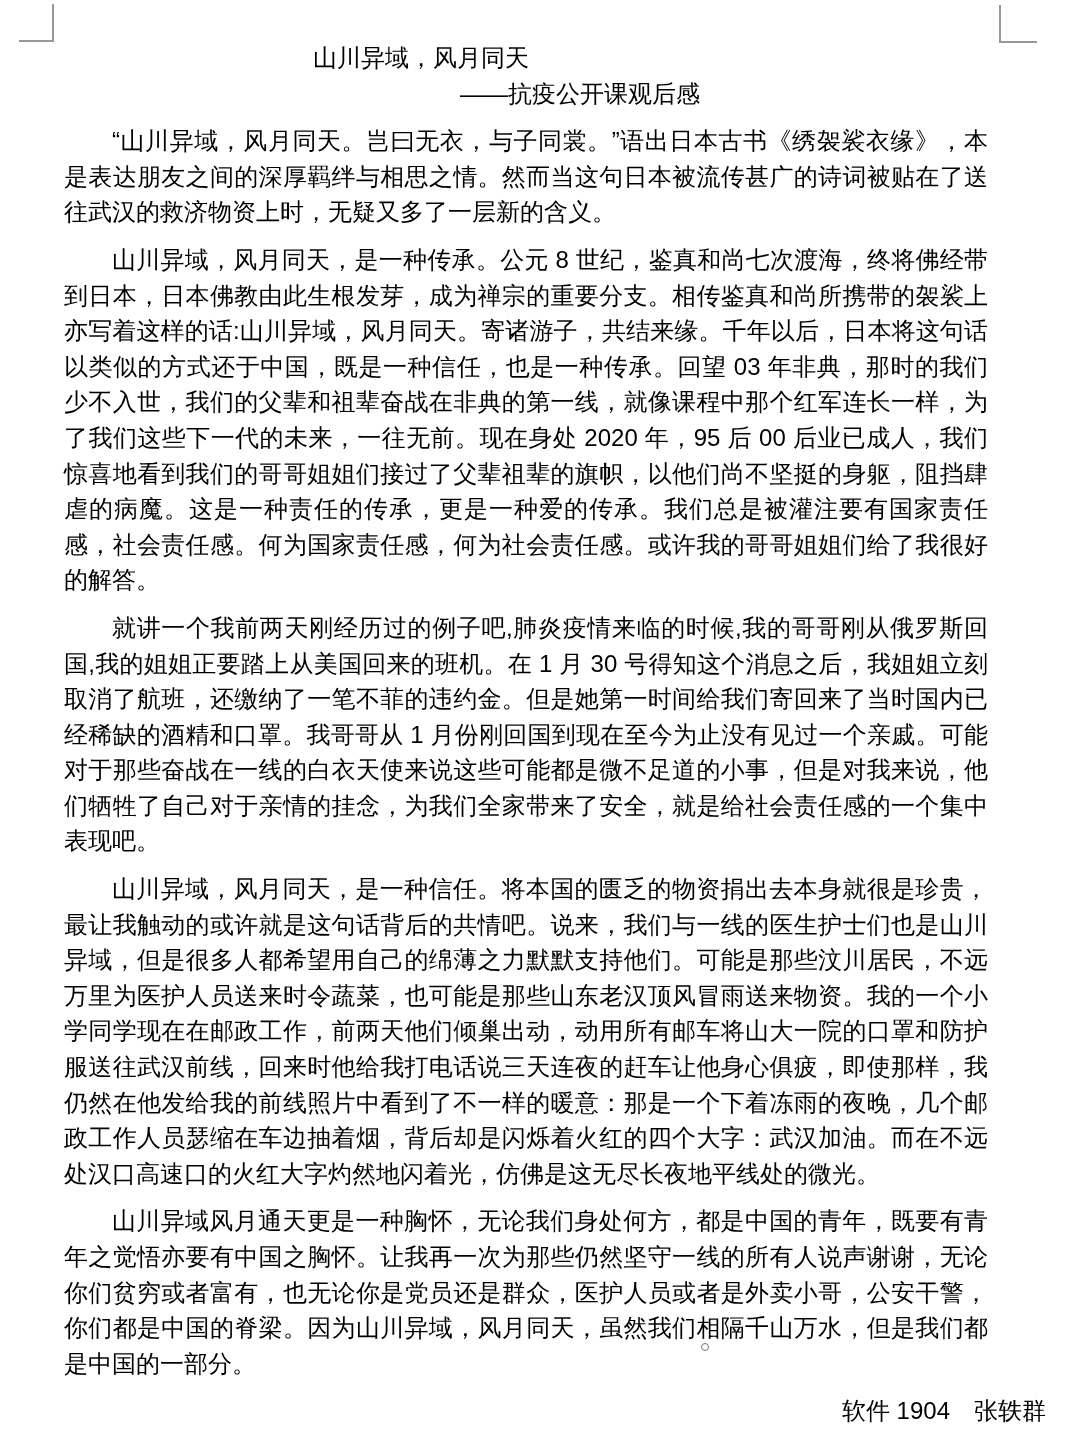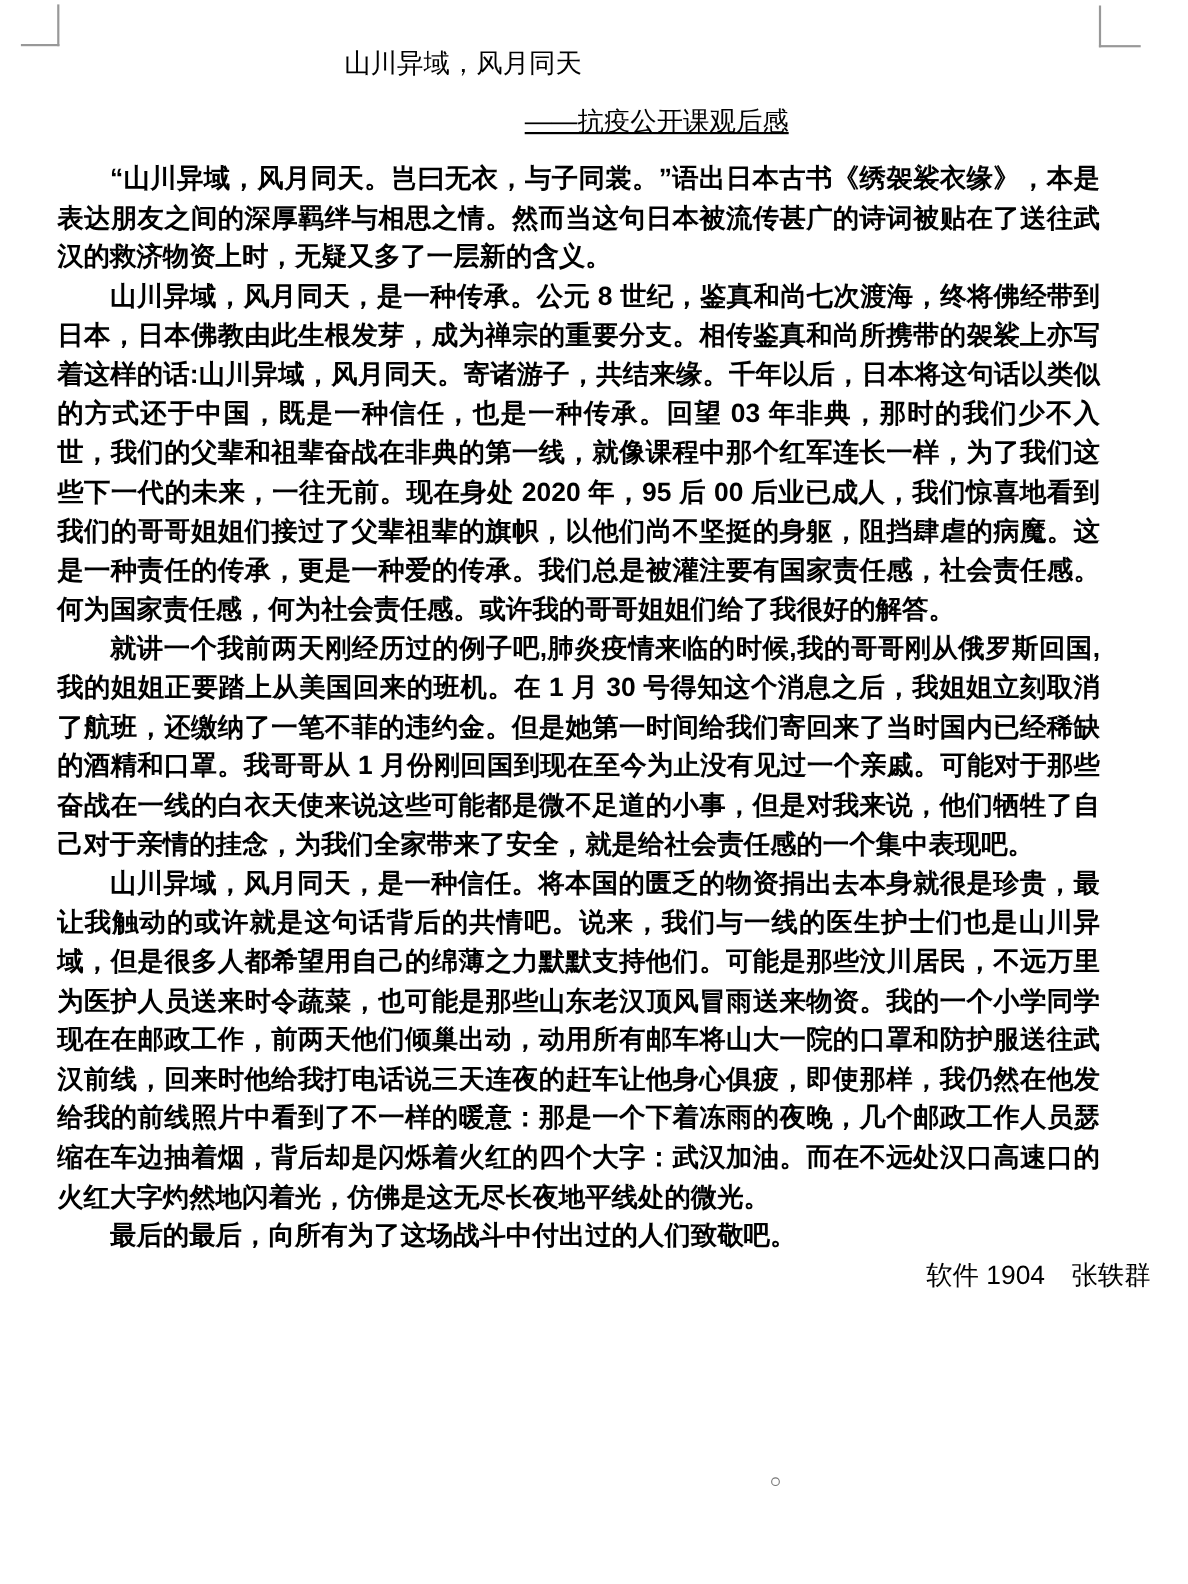--- a/index.html
+++ b/index.html
@@ -46,31 +46,29 @@
     line-height: 35.6px;
     font-weight: 400;
     letter-spacing: 0;
   }
   .title-line {
     margin: 0;
     padding-left: 261px;
     white-space: nowrap;
   }
   .subtitle-line {
-    margin: 17px;
+    margin: 0;
     padding-left: 408px;
     white-space: nowrap;
-    text-decoration: underline;
   }
   .para {
-    margin: 0;
+    margin: 12px;
     text-indent: 2em;
     text-align: justify;
     text-justify: inter-character;
-    font-weight: bold;
   }
   .signature-line {
     margin: 0;
     margin-right: -46px;
     text-align: right;
   }
 </style>
 </head>
 <body>
 
@@ -82,18 +80,18 @@
 
   <div class="doc">
     <div class="title-line">山川异域，风月同天</div>
 
     <div class="subtitle-line">——抗疫公开课观后感</div>
 
     <p class="para">“山川异域，风月同天。岂曰无衣，与子同裳。”语出日本古书《绣袈裟衣缘》，本是表达朋友之间的深厚羁绊与相思之情。然而当这句日本被流传甚广的诗词被贴在了送往武汉的救济物资上时，无疑又多了一层新的含义。</p>
     <p class="para">山川异域，风月同天，是一种传承。公元 8 世纪，鉴真和尚七次渡海，终将佛经带到日本，日本佛教由此生根发芽，成为禅宗的重要分支。相传鉴真和尚所携带的袈裟上亦写着这样的话:山川异域，风月同天。寄诸游子，共结来缘。千年以后，日本将这句话以类似的方式还于中国，既是一种信任，也是一种传承。回望 03 年非典，那时的我们少不入世，我们的父辈和祖辈奋战在非典的第一线，就像课程中那个红军连长一样，为了我们这些下一代的未来，一往无前。现在身处 2020 年，95 后 00 后业已成人，我们惊喜地看到我们的哥哥姐姐们接过了父辈祖辈的旗帜，以他们尚不坚挺的身躯，阻挡肆虐的病魔。这是一种责任的传承，更是一种爱的传承。我们总是被灌注要有国家责任感，社会责任感。何为国家责任感，何为社会责任感。或许我的哥哥姐姐们给了我很好的解答。</p>
     <p class="para">就讲一个我前两天刚经历过的例子吧,肺炎疫情来临的时候,我的哥哥刚从俄罗斯回国,我的姐姐正要踏上从美国回来的班机。在 1 月 30 号得知这个消息之后，我姐姐立刻取消了航班，还缴纳了一笔不菲的违约金。但是她第一时间给我们寄回来了当时国内已经稀缺的酒精和口罩。我哥哥从 1 月份刚回国到现在至今为止没有见过一个亲戚。可能对于那些奋战在一线的白衣天使来说这些可能都是微不足道的小事，但是对我来说，他们牺牲了自己对于亲情的挂念，为我们全家带来了安全，就是给社会责任感的一个集中表现吧。</p>
     <p class="para">山川异域，风月同天，是一种信任。将本国的匮乏的物资捐出去本身就很是珍贵，最让我触动的或许就是这句话背后的共情吧。说来，我们与一线的医生护士们也是山川异域，但是很多人都希望用自己的绵薄之力默默支持他们。可能是那些汶川居民，不远万里为医护人员送来时令蔬菜，也可能是那些山东老汉顶风冒雨送来物资。我的一个小学同学现在在邮政工作，前两天他们倾巢出动，动用所有邮车将山大一院的口罩和防护服送往武汉前线，回来时他给我打电话说三天连夜的赶车让他身心俱疲，即使那样，我仍然在他发给我的前线照片中看到了不一样的暖意：那是一个下着冻雨的夜晚，几个邮政工作人员瑟缩在车边抽着烟，背后却是闪烁着火红的四个大字：武汉加油。而在不远处汉口高速口的火红大字灼然地闪着光，仿佛是这无尽长夜地平线处的微光。</p>
-    <p class="para">最后的最后，向所有为了这场战斗中付出过的人们致敬吧。</p>
+    <p class="para">山川异域风月通天更是一种胸怀，无论我们身处何方，都是中国的青年，既要有青年之觉悟亦要有中国之胸怀。让我再一次为那些仍然坚守一线的所有人说声谢谢，无论你们贫穷或者富有，也无论你是党员还是群众，医护人员或者是外卖小哥，公安干警，你们都是中国的脊梁。因为山川异域，风月同天，虽然我们相隔千山万水，但是我们都是中国的一部分。</p>
 
     <p class="signature-line">软件 1904　张轶群</p>
   </div>
 
 </div>
 
 </body></html>

